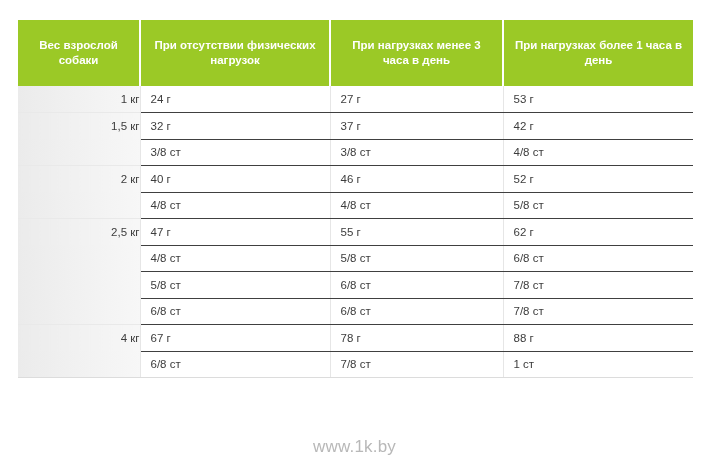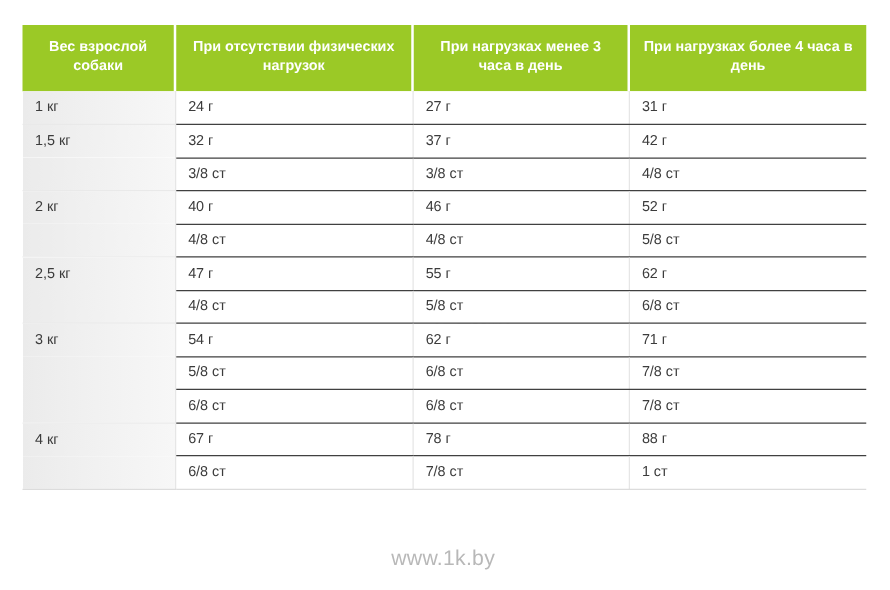--- a/index.html
+++ b/index.html
@@ -63,21 +63,21 @@
   thead th {
     background: #9bc926;
     color: #ffffff;
     font-size: 11.5px;
     font-weight: bold;
     line-height: 15px;
     text-align: center;
     padding: 9px 10px 10px 10px;
     border-right: 2px solid #ffffff;
     vertical-align: middle;
-    height: 53px;
+    height: 66px;
     box-sizing: border-box;
   }
   thead th:last-child { border-right: none; }
 
   tbody td {
     font-size: 11.5px;
     color: #3c3c3c;
     height: 26.5px;
     padding: 0 0 0 10px;
     border-bottom: 1px solid #404040;
@@ -92,21 +92,21 @@
   tbody tr:last-child td { border-bottom: 1px solid #dcdcdc; }
 
   
   tbody td.wcol {
     background: linear-gradient(to right, #ebebeb 0%, #f0f0f0 40%, #f7f7f7 100%);
     border-bottom: none;
     border-right: 1px solid #e6e6e6;
     color: #3c3c3c;
   }
   
-  tbody tr.grp td.wcol { border-top: 1px solid #e9e9e9; }
+  tbody tr.grp td.wcol { border-top: 1px solid #e9e9e9; text-align: right; }
   tbody tr:first-child td.wcol { border-top: none; }
   tbody tr:last-child td.wcol { border-bottom: 1px solid #dcdcdc; }
 </style>
 </head>
 <body>
 
 <div id="watermark-logo">
   <svg viewBox="0 0 62 62" width="62" height="62" aria-hidden="true">
     <circle cx="31" cy="31" r="29" fill="none" stroke="#e2e2e2" stroke-width="2.2"></circle>
     <circle cx="31" cy="31" r="24" fill="#eeeeee"></circle>
@@ -121,29 +121,29 @@
       <col class="c0">
         <col class="c1">
         <col class="c2">
         <col class="c3">
     </colgroup>
     <thead>
       <tr>
         <th>Вес взрослой собаки</th>
         <th>При отсутствии физических нагрузок</th>
         <th>При нагрузках менее 3 часа в день</th>
-        <th>При нагрузках более 4 часа в день</th>
+        <th>При нагрузках более 1 часа в день</th>
       </tr>
     </thead>
     <tbody id="table-body">
         <tr class="grp">
           <td class="wcol">1 кг</td>
           <td>24 г</td>
           <td>27 г</td>
-          <td>31 г</td>
+          <td>53 г</td>
         </tr>
         <tr class="grp">
           <td class="wcol">1,5 кг</td>
           <td>32 г</td>
           <td>37 г</td>
           <td>42 г</td>
         </tr>
         <tr>
           <td class="wcol"></td>
           <td>3/8 ст</td>
@@ -167,26 +167,20 @@
           <td>47 г</td>
           <td>55 г</td>
           <td>62 г</td>
         </tr>
         <tr>
           <td class="wcol"></td>
           <td>4/8 ст</td>
           <td>5/8 ст</td>
           <td>6/8 ст</td>
         </tr>
-        <tr class="grp">
-          <td class="wcol">3 кг</td>
-          <td>54 г</td>
-          <td>62 г</td>
-          <td>71 г</td>
-        </tr>
         <tr>
           <td class="wcol"></td>
           <td>5/8 ст</td>
           <td>6/8 ст</td>
           <td>7/8 ст</td>
         </tr>
         <tr>
           <td class="wcol"></td>
           <td>6/8 ст</td>
           <td>6/8 ст</td>

